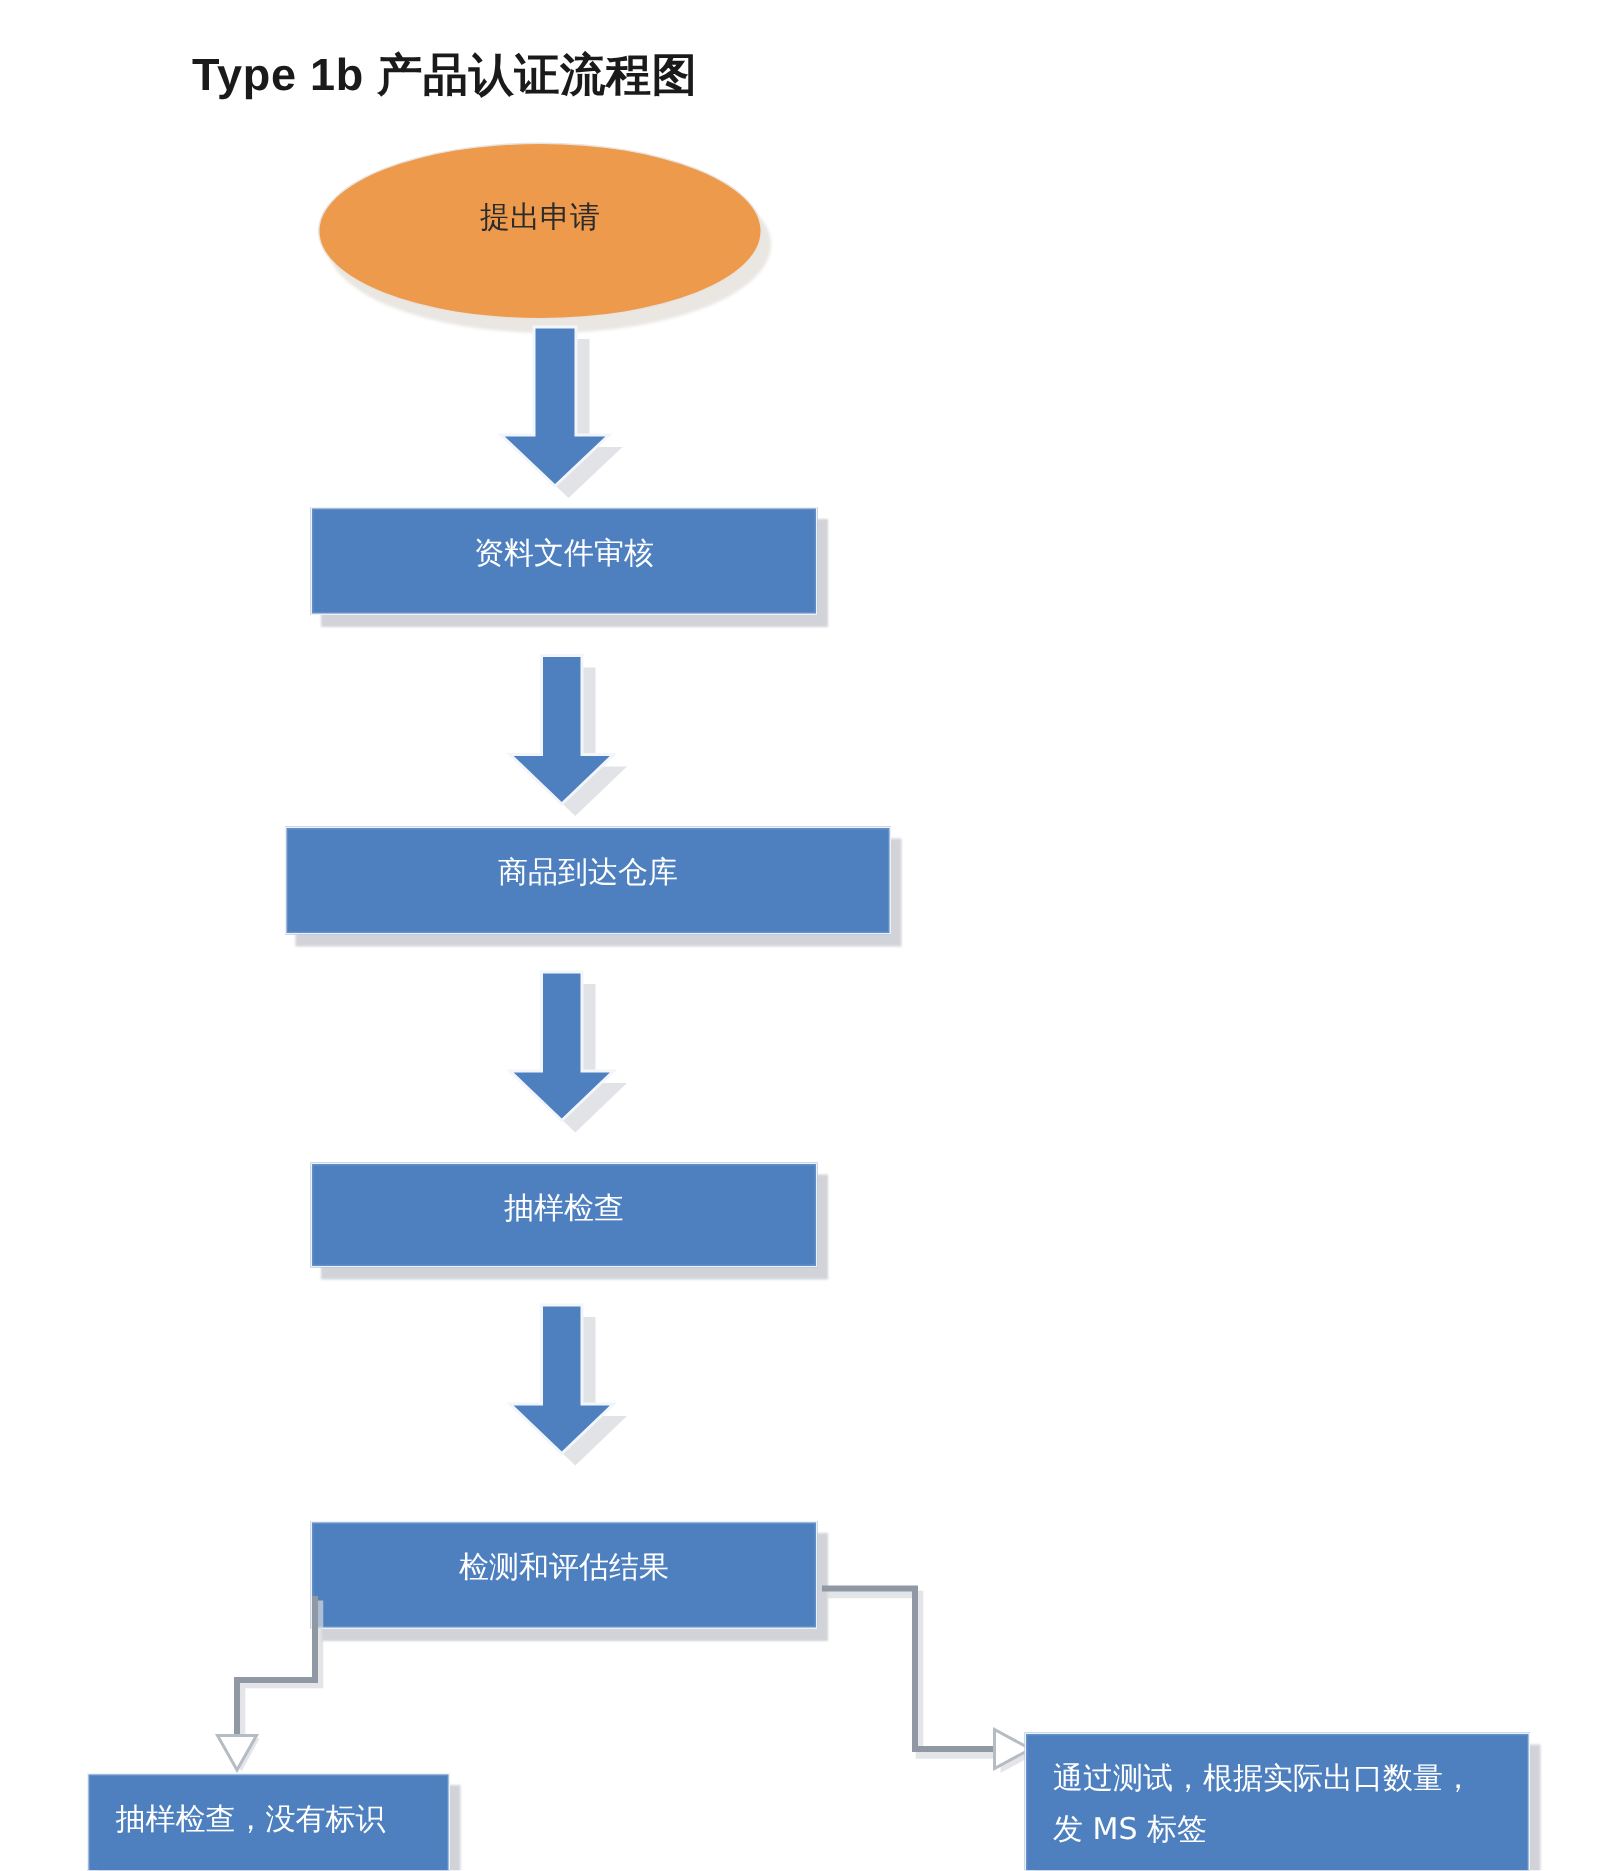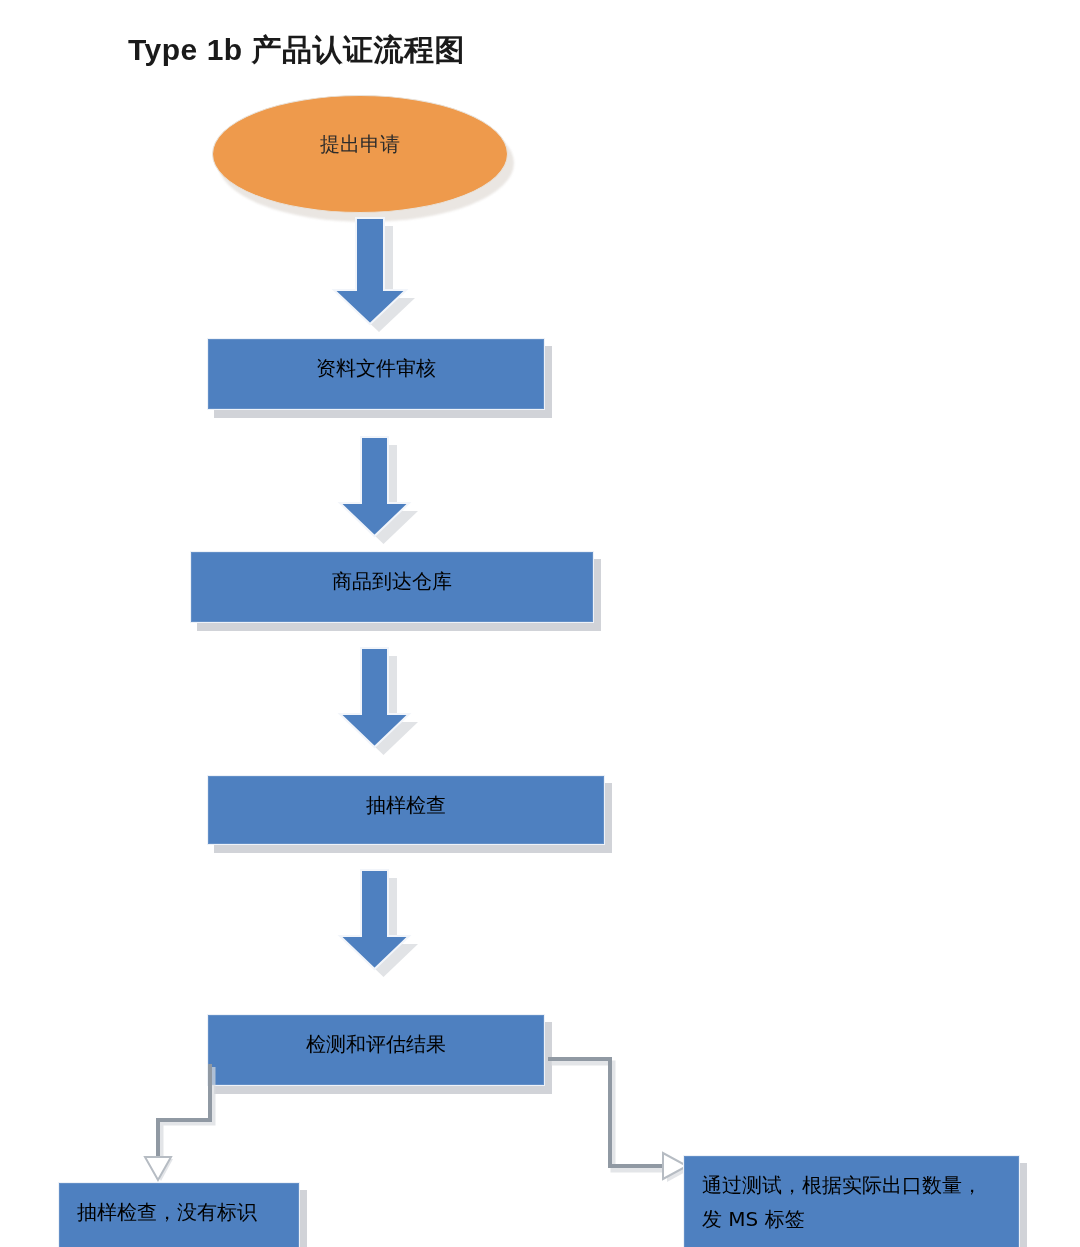--- a/index.html
+++ b/index.html
@@ -93,21 +93,21 @@
   }
   .box-label {
     position: absolute;
     left: 0;
     right: 0;
     top: 12px;
     text-align: center;
     font-family: "DejaVu Sans", "Liberation Sans", sans-serif;
     font-size: 20px;
     line-height: 34px;
-    color: #000000;
+    color: #ffffff;
   }
   .box-label.left-align {
     text-align: left;
     padding-left: 18px;
     padding-right: 3px;
   }
 
   
   .arrow-wrap { position: absolute; }
   .arrow-svg { display: block; overflow: visible; }
@@ -166,21 +166,21 @@
 
   <div class="arrow-wrap" style="left:340px; top:648px; width:100px; height:112px;">
     <svg class="arrow-svg" width="100" height="112" viewBox="0 0 100 112">
       <g transform="translate(9,8)">
         <polygon points="21,0 48,0 48,66 69,66 34.5,99 0,66 21,66" fill="#c9ccd2" opacity="0.55"></polygon>
       </g>
       <polygon points="21,0 48,0 48,66 69,66 34.5,99 0,66 21,66" fill="#4E80C0" stroke="#f2f5fa" stroke-width="2"></polygon>
     </svg>
   </div>
 
-  <div class="box-wrap" style="left:207px; top:775px; width:398px; height:70px;">
+  <div class="box-wrap" style="left:207px; top:775px; width:338px; height:70px;">
     <div class="box-shadow"></div>
     <div class="box">
       <div class="box-label">抽样检查</div>
     </div>
   </div>
 
   <div class="arrow-wrap" style="left:340px; top:870px; width:100px; height:112px;">
     <svg class="arrow-svg" width="100" height="112" viewBox="0 0 100 112">
       <g transform="translate(9,8)">
         <polygon points="21,0 48,0 48,66 69,66 34.5,99 0,66 21,66" fill="#c9ccd2" opacity="0.55"></polygon>

